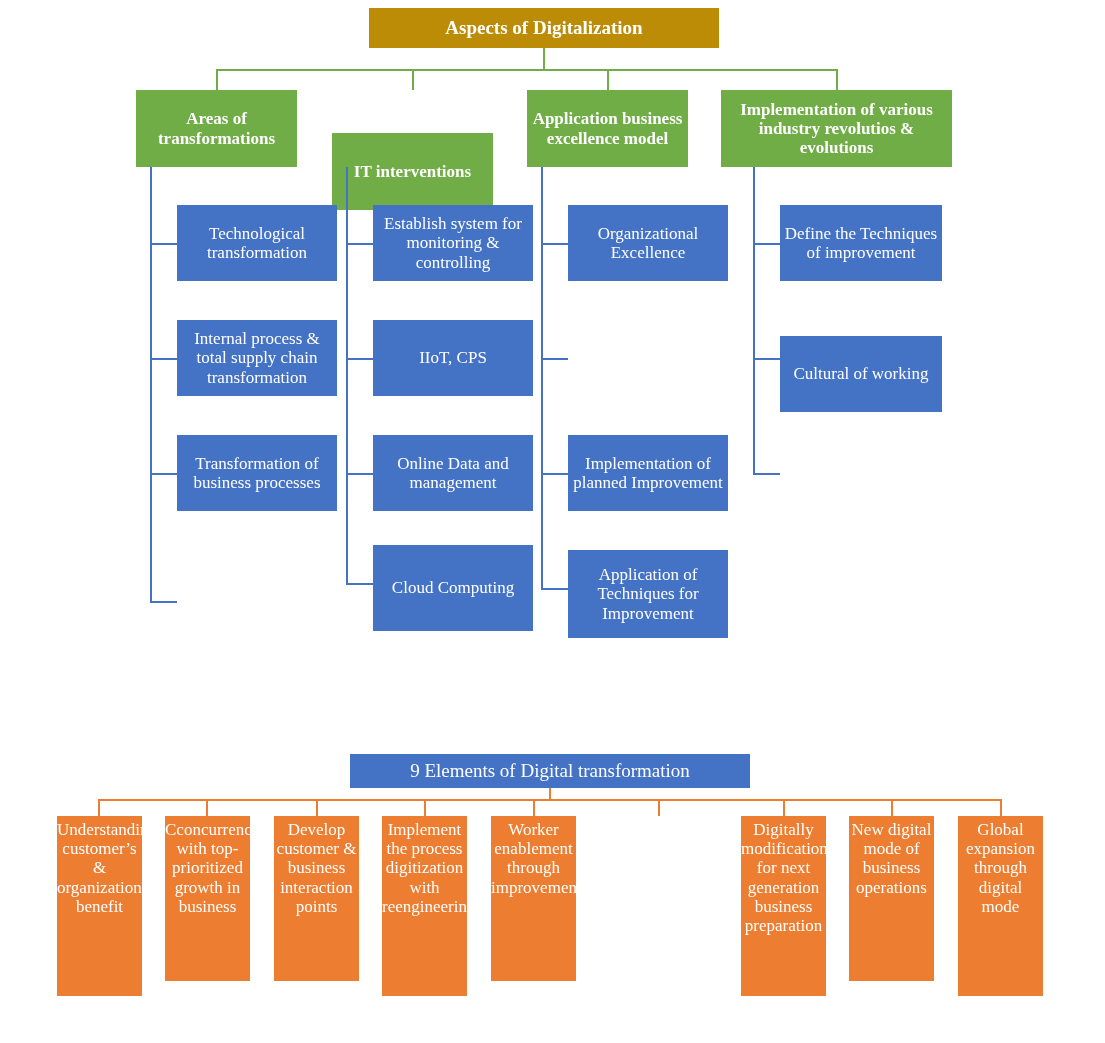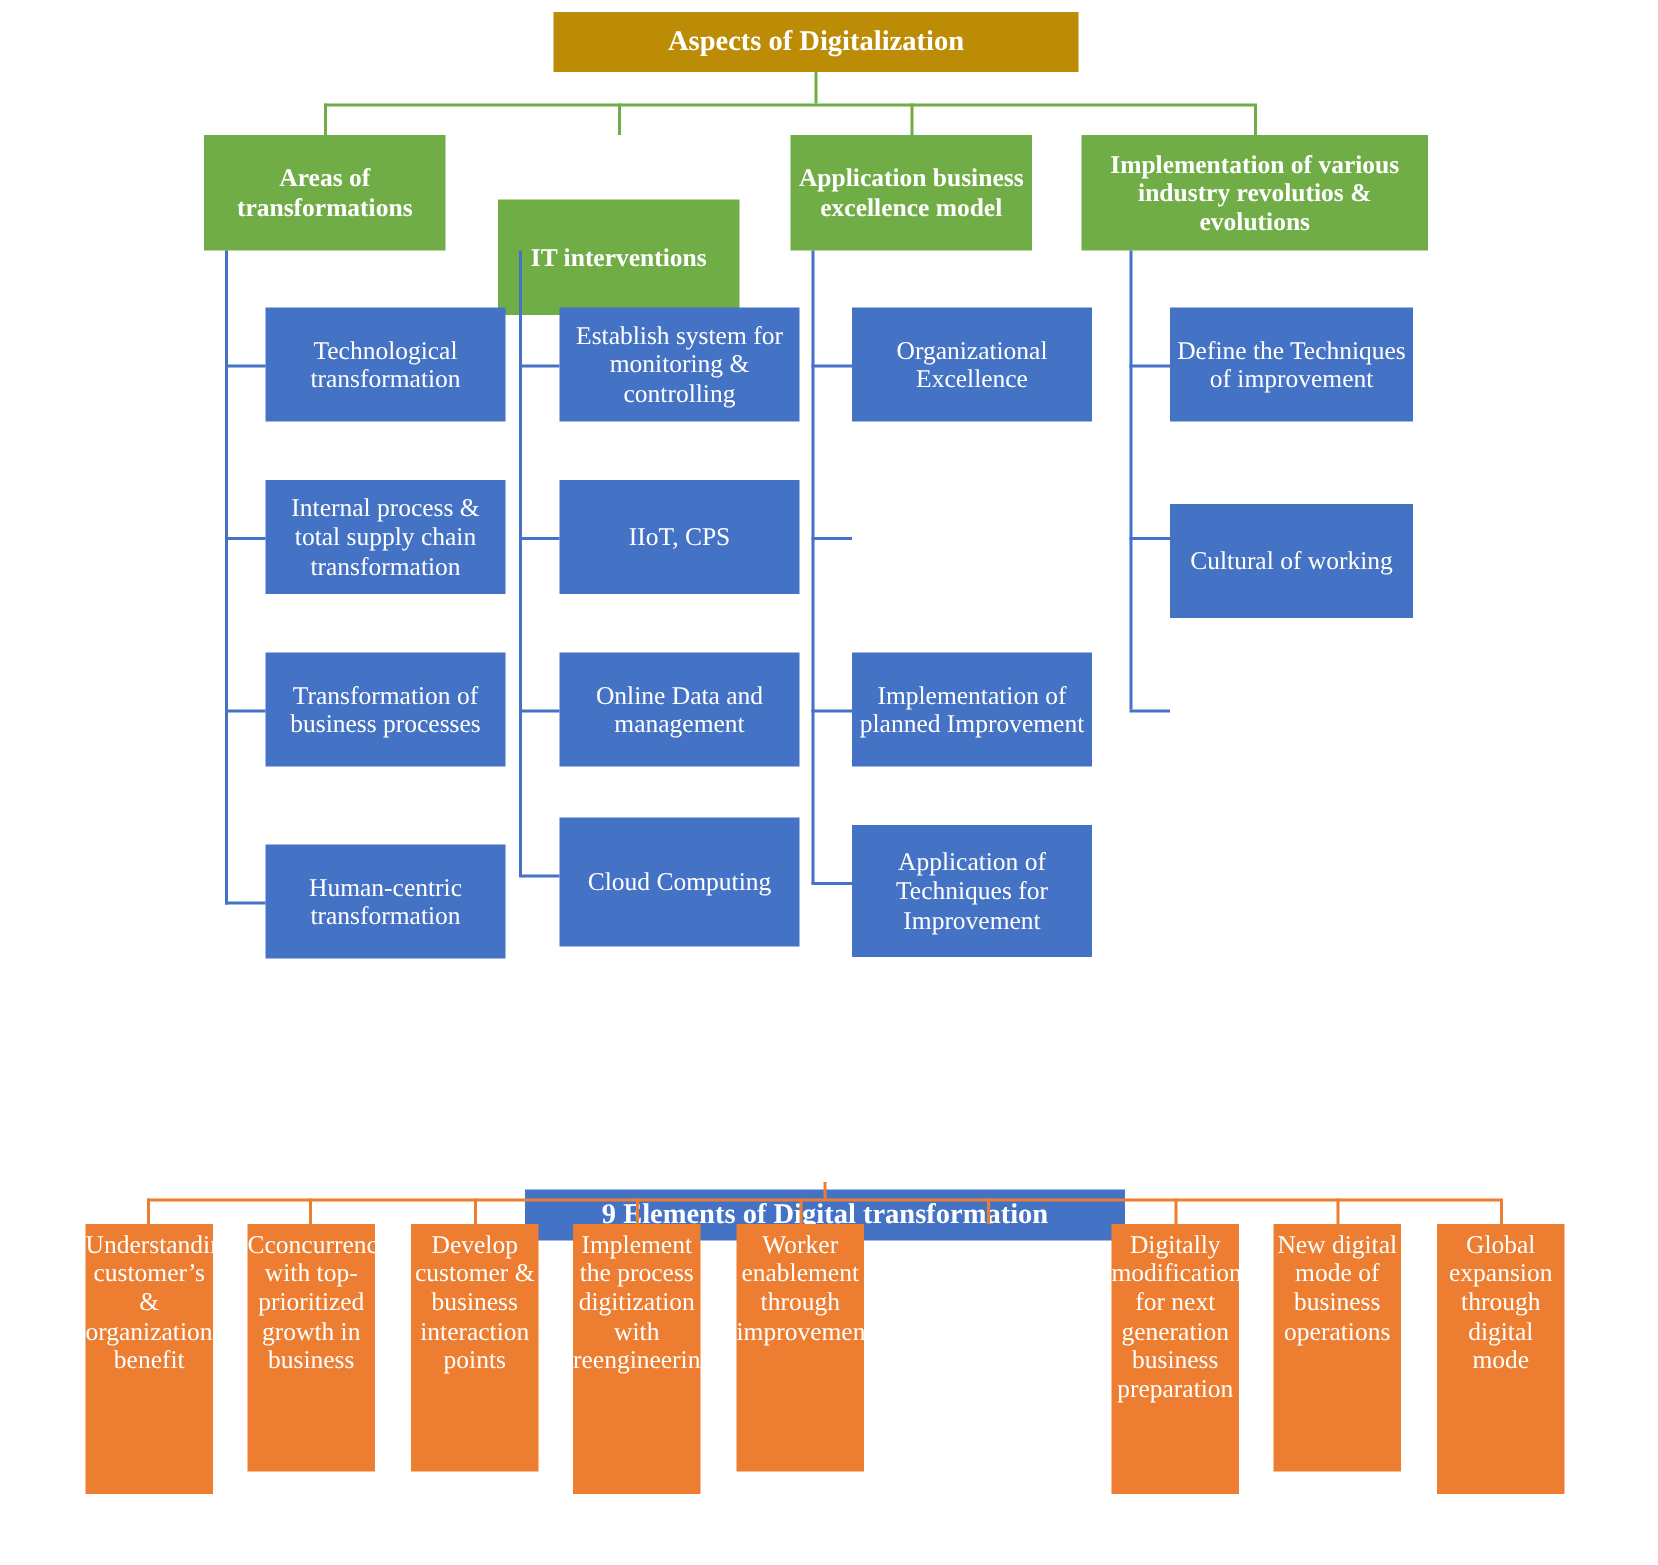--- a/index.html
+++ b/index.html
@@ -35,23 +35,22 @@
     font-weight:bold;
     font-size:17px;
   }
   .blue-box{
     background:#4472C4;
     font-weight:normal;
     font-size:17px;
   }
   .title-blue-box{
     background:#4472C4;
-    font-weight:bold;
+    font-weight:normal;
     font-size:19px;
-    margin-top:39px;
   }
   .orange-box{
     background:#ED7D31;
     font-weight:normal;
     font-size:17px;
     align-items:flex-start;
     padding-top:4px;
   }
 
   
@@ -101,23 +100,20 @@
 
   <div class="box blue-box" style="left:177px;top:205px;width:160px;height:76px;">
     <span>Technological transformation</span>
   </div>
   <div class="box blue-box" style="left:177px;top:320px;width:160px;height:76px;">
     <span>Internal process &amp; total supply chain transformation</span>
   </div>
   <div class="box blue-box" style="left:177px;top:435px;width:160px;height:76px;">
     <span>Transformation of business processes</span>
   </div>
-  <div class="box blue-box" style="left:177px;top:563px;width:160px;height:76px;">
-    <span>Human-centric transformation</span>
-  </div>
 
   <div class="ln v b" style="left:346px;top:167px;height:417px;"></div>
   <div class="ln h b" style="left:346px;top:243px;width:27px;"></div>
   <div class="ln h b" style="left:346px;top:358px;width:27px;"></div>
   <div class="ln h b" style="left:346px;top:473px;width:27px;"></div>
   <div class="ln h b" style="left:346px;top:583px;width:27px;"></div>
 
   <div class="box blue-box" style="left:373px;top:205px;width:160px;height:76px;">
     <span>Establish system for monitoring &amp; controlling</span>
   </div>

